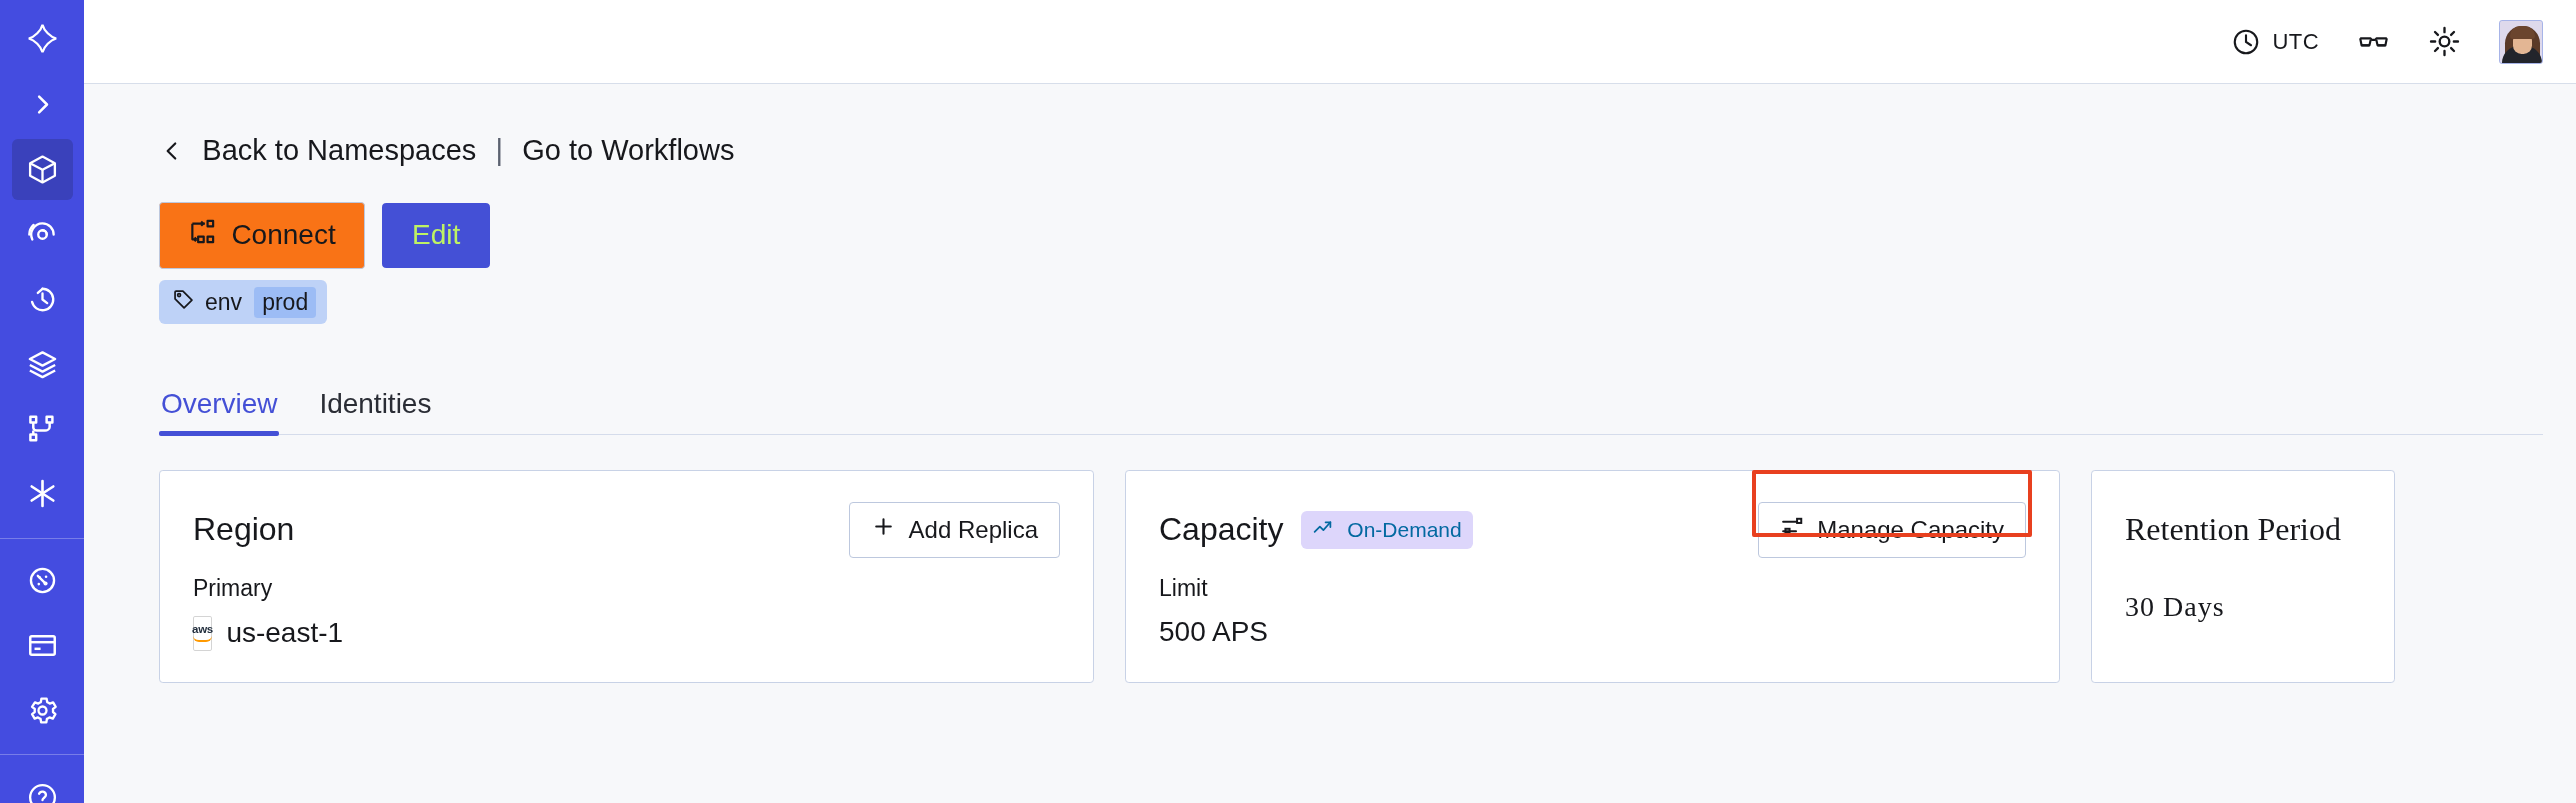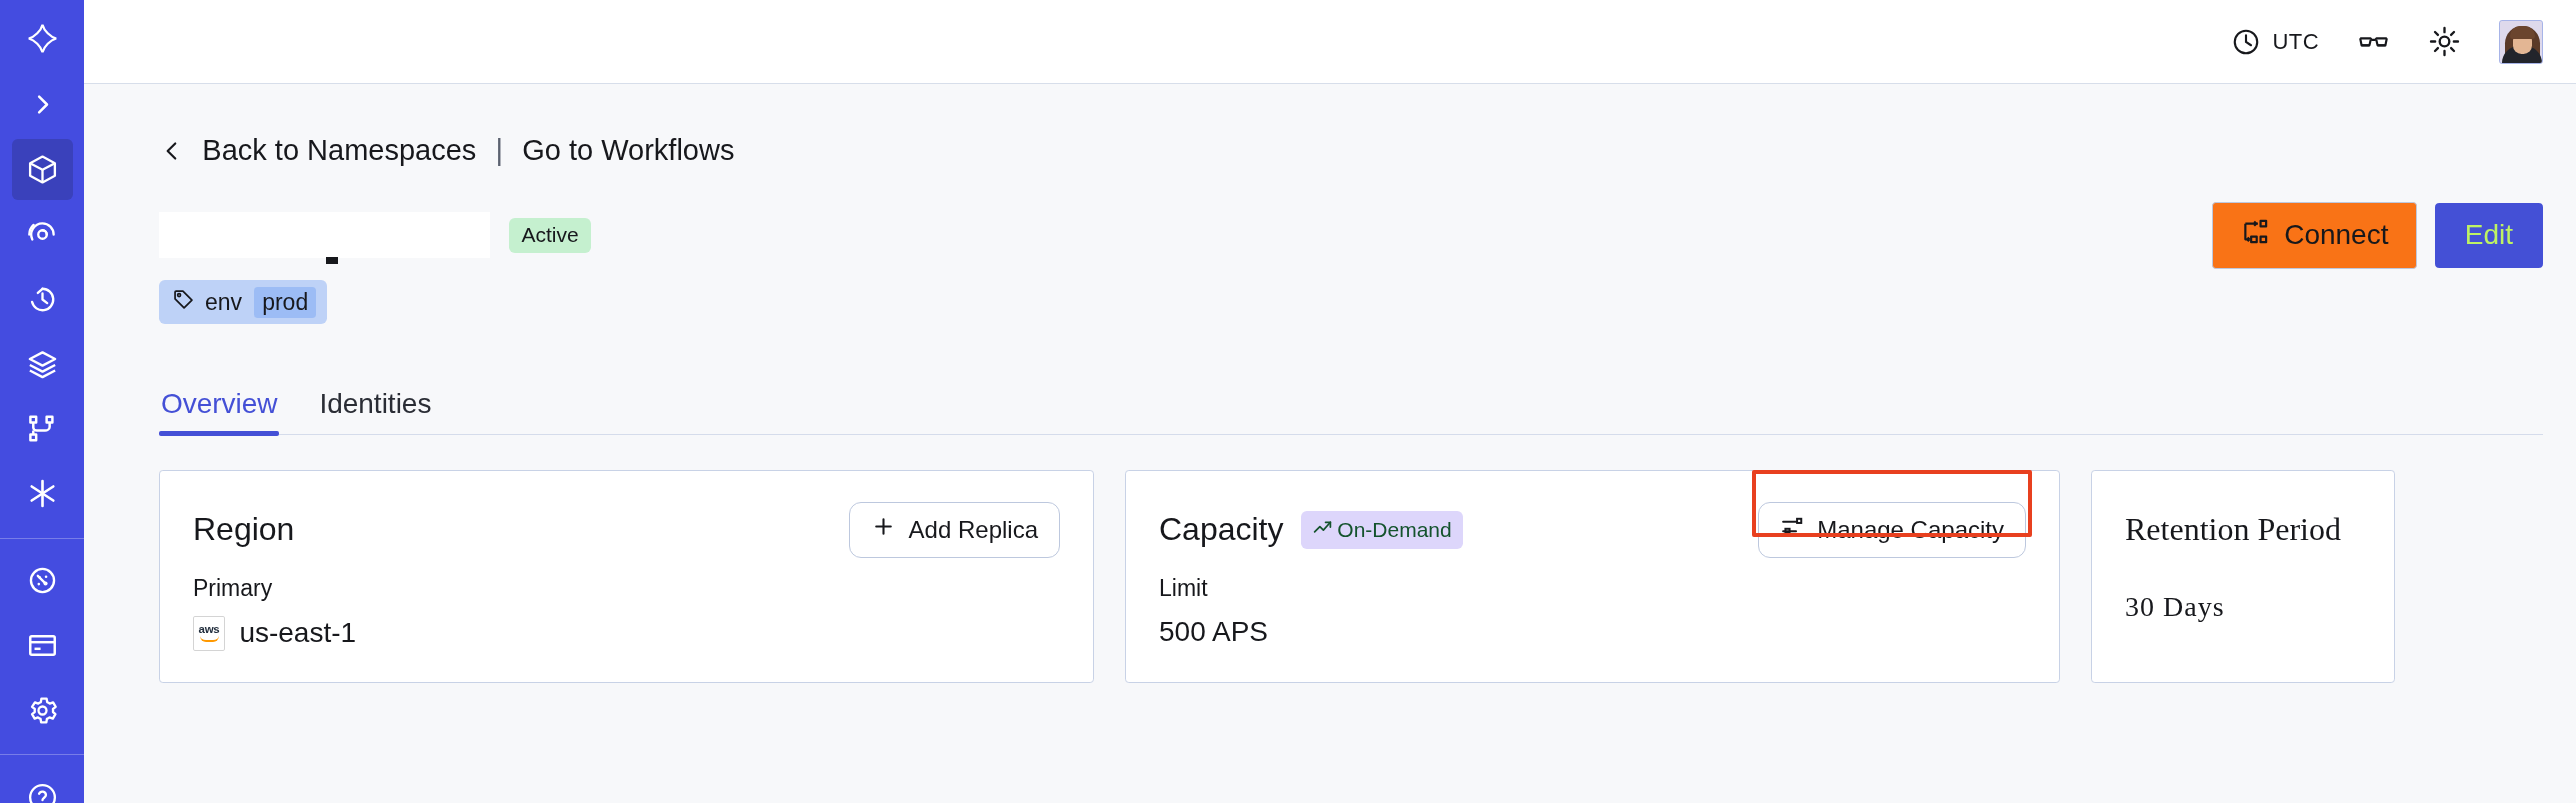--- a/index.html
+++ b/index.html
@@ -262,31 +262,31 @@
     align-items: center;
     justify-content: space-between;
     gap: 23px;
     min-height: 56px;
   }
   .card-head-left { display: flex; align-items: center; gap: 17.3px; }
   .card-title { font-size: 32px; color: #17181c; font-weight: 400; }
   .chip-ondemand {
     display: inline-flex;
     align-items: center;
-    gap: 4px;
+    gap: 14px;
     background: #ddd6fb;
-    color: #14532d;
+    color: #0369a1;
     font-size: 21px;
     border-radius: 5.8px;
     padding: 5.8px 11.5px;
   }
   .btn-card {
     background: #ffffff;
     border: 1px solid #bdc8de;
-    border-radius: 12px;
+    border-radius: 4px;
     color: #17181c;
     font-size: 24px;
     padding: 11.5px 21px;
     gap: 12.5px;
     text-align: center;
   }
   .card-sub {
     margin-top: 17.3px;
     font-size: 23px;
     color: #17181c;
@@ -299,21 +299,21 @@
     font-size: 28px;
     color: #17181c;
   }
   .retention-value {
     margin-top: 33px;
     font-size: 28px;
     color: #17181c;
     letter-spacing: 1px;
   }
   .aws-logo {
-    width: 32px;
+    width: 19px;
     height: 35px;
     border: 1px solid #d4d4d4;
     border-radius: 1.9px;
     background: #ffffff;
     display: flex;
     flex-direction: column;
     align-items: center;
     justify-content: center;
     gap: 1px;
     flex: 0 0 auto;
@@ -507,24 +507,20 @@
           <svg width="26" height="26" viewBox="0 0 24 24" fill="none" stroke="currentColor" stroke-width="2" stroke-linecap="round" stroke-linejoin="round">
             <polyline points="15 5 8 12 15 19"></polyline>
           </svg>
         </span>
         <span class="bc-link">Back to Namespaces</span>
         <span class="bc-sep">|</span>
         <span class="bc-link">Go to Workflows</span>
       </div>
 
       <div class="title-row">
-        <div class="title-left">
-          <div class="ns-title-redacted"></div>
-          <span class="status-badge">Active</span>
-        </div>
 
         <div class="title-actions">
           <button class="btn btn-outline">
             <span>
               <svg width="29" height="29" viewBox="0 0 24 24" fill="none" stroke="currentColor" stroke-width="1.8" stroke-linejoin="round">
                 <rect x="16.2" y="3.2" width="4.6" height="4.6"></rect>
                 <rect x="16.2" y="16.2" width="4.6" height="4.6"></rect>
                 <rect x="8.4" y="16.2" width="4.6" height="4.6"></rect>
                 <path d="M3.6 5.5h10.4M3.6 5.5v13h3.4"></path>
                 <path d="M12.6 5.5 10.9 3.8M12.6 5.5l-1.7 1.7"></path>

